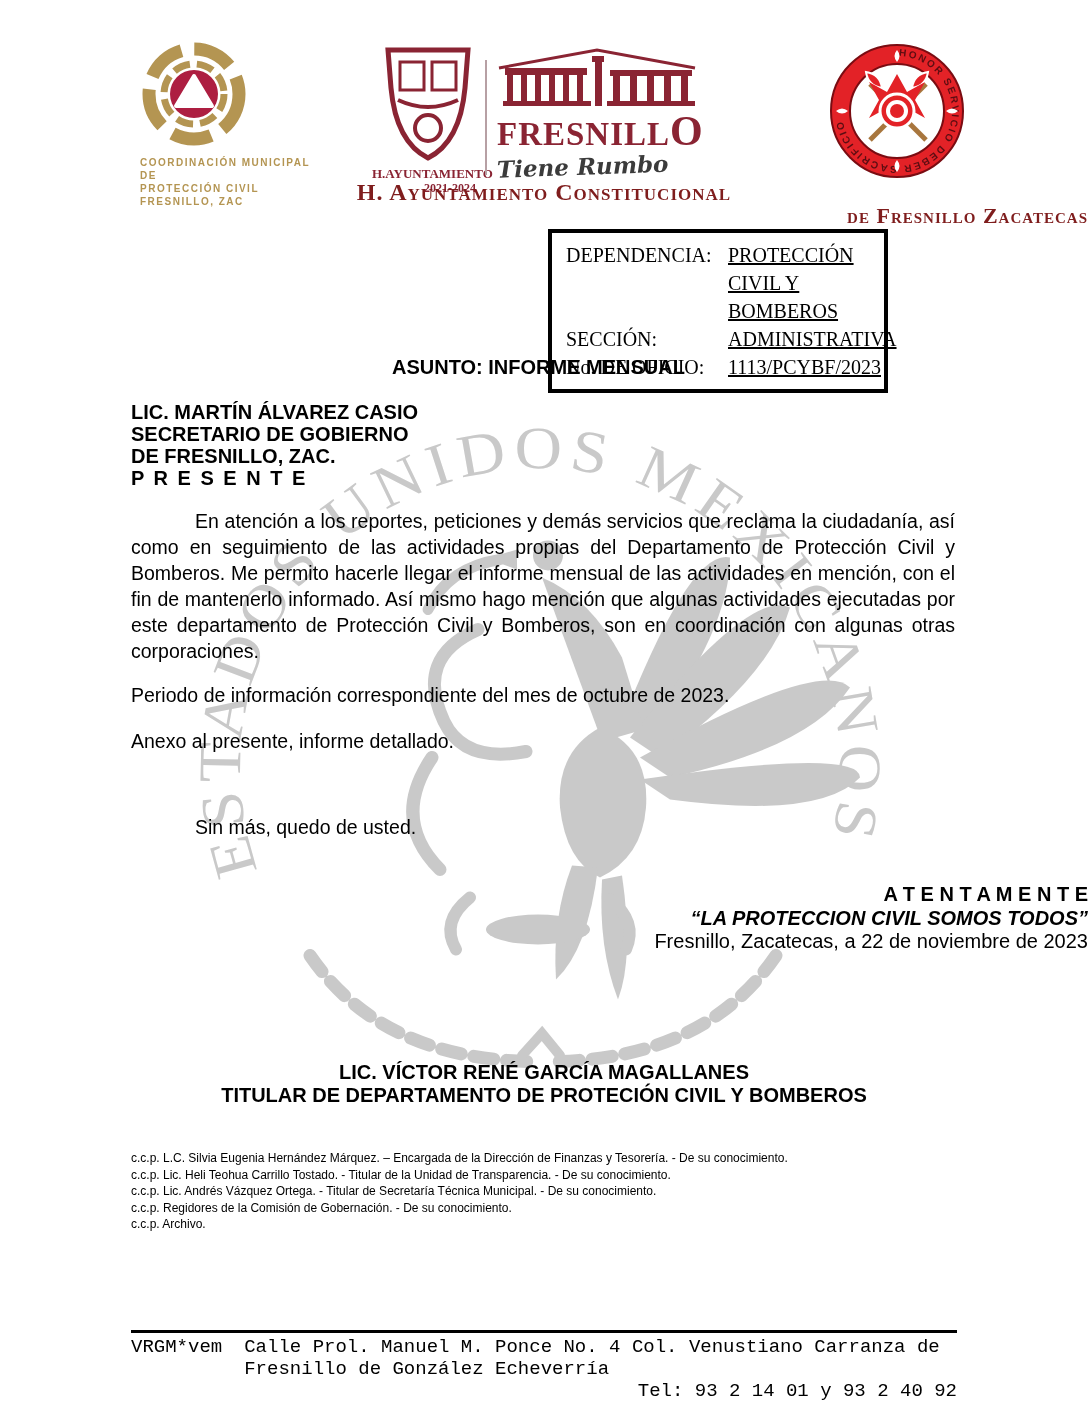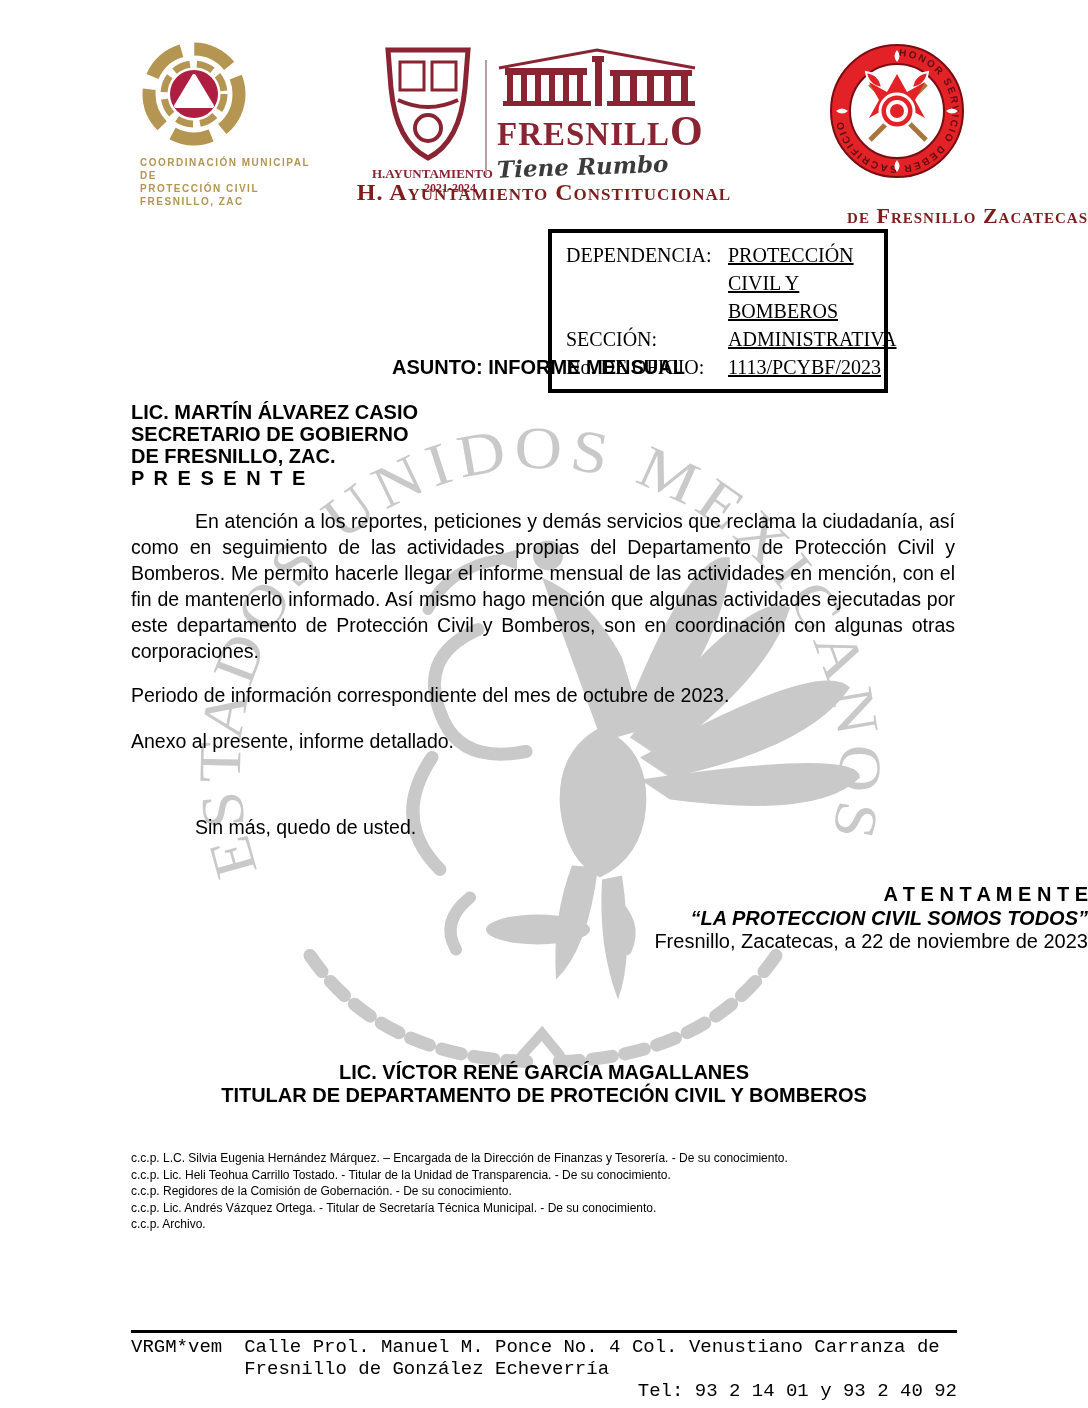--- a/index.html
+++ b/index.html
@@ -238,22 +238,22 @@
     </div>
 
     <div class="signature">
       <div>LIC. VÍCTOR RENÉ GARCÍA MAGALLANES</div>
       <div>TITULAR DE DEPARTAMENTO DE PROTECIÓN CIVIL Y BOMBEROS</div>
     </div>
 
     <div class="ccp">
       <div>c.c.p. L.C. Silvia Eugenia Hernández Márquez. – Encargada de la Dirección de Finanzas y Tesorería. - De su conocimiento.</div>
       <div>c.c.p. Lic. Heli Teohua Carrillo Tostado. - Titular de la Unidad de Transparencia. - De su conocimiento.</div>
+      <div>c.c.p. Lic. Andrés Vázquez Ortega. - Titular de Secretaría Técnica Municipal. - De su conocimiento.</div>
       <div>c.c.p. Regidores de la Comisión de Gobernación. - De su conocimiento.</div>
-      <div>c.c.p. Lic. Andrés Vázquez Ortega. - Titular de Secretaría Técnica Municipal. - De su conocimiento.</div>
       <div>c.c.p. Archivo.</div>
     </div>
 
     <div class="footer">
       <div class="footer-line1">
         <span class="footer-initials">VRGM*vem</span>
         <span>Calle Prol. Manuel M. Ponce No. 4 Col. Venustiano Carranza de Fresnillo de González Echeverría</span>
       </div>
       <div class="footer-phone">Tel: 93 2 14 01 y 93 2 40 92</div>
     </div>

